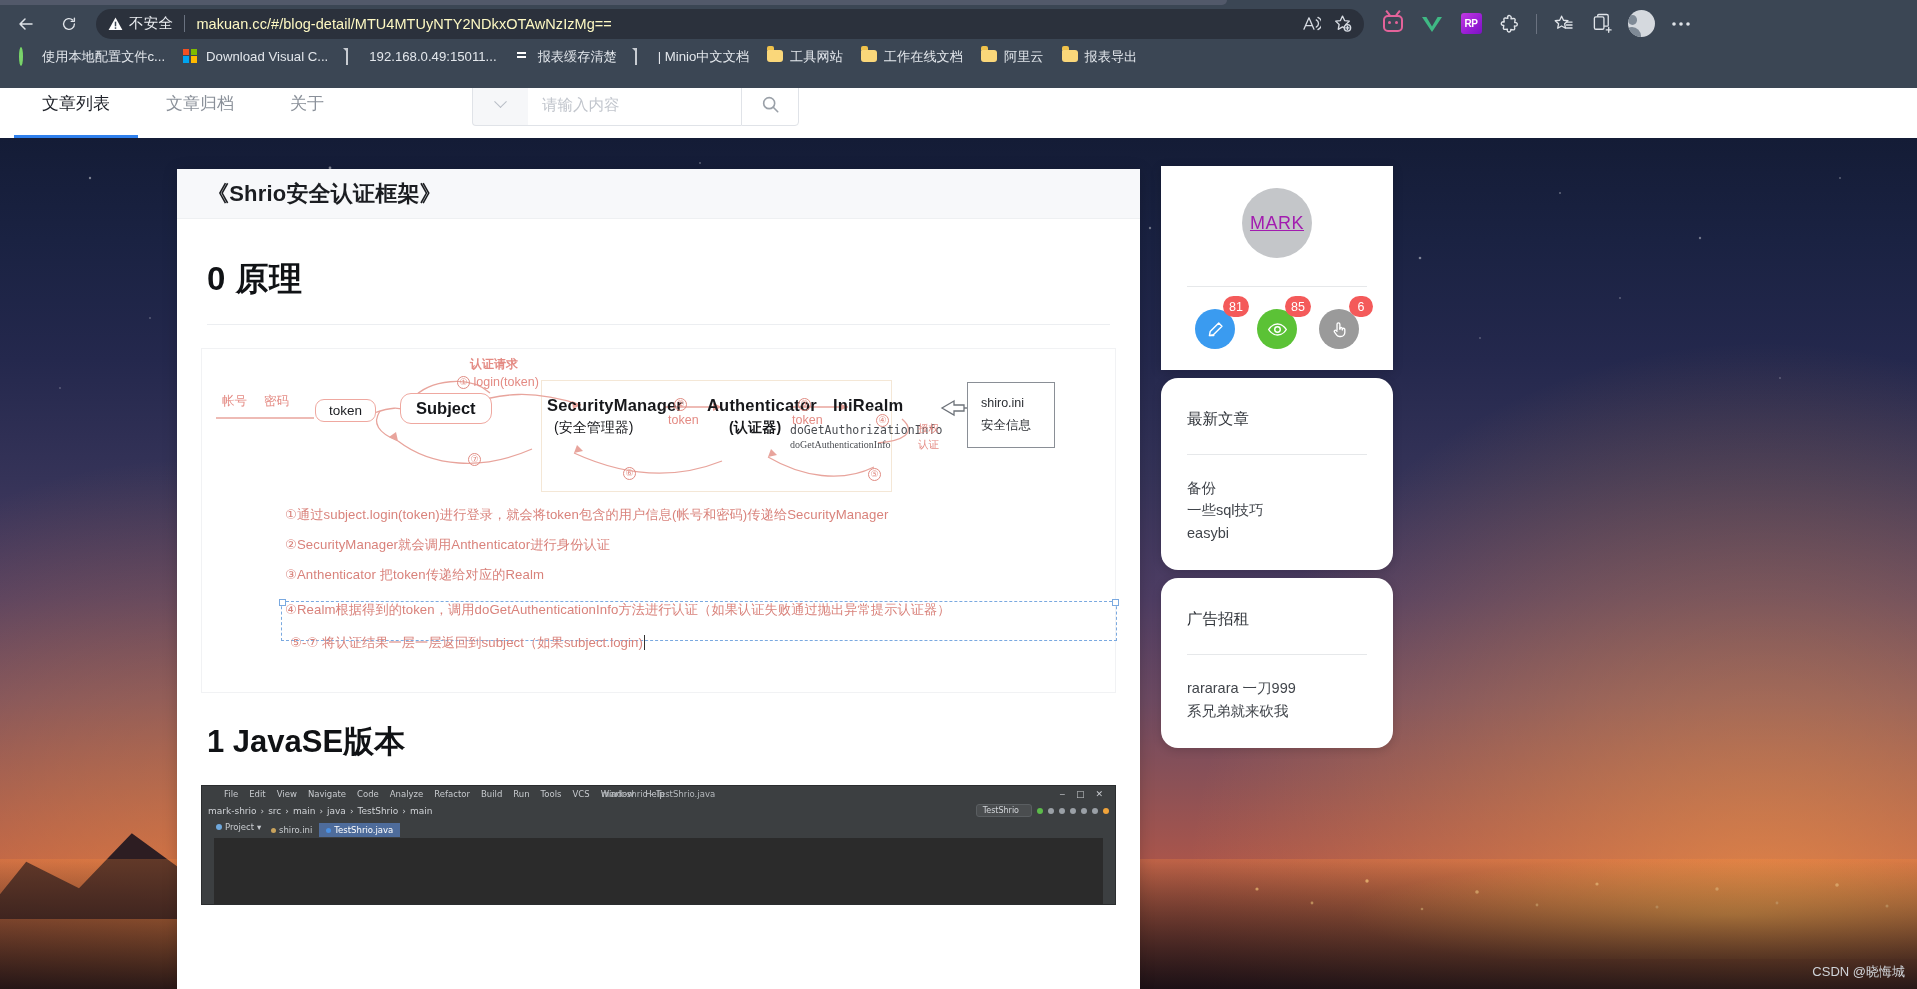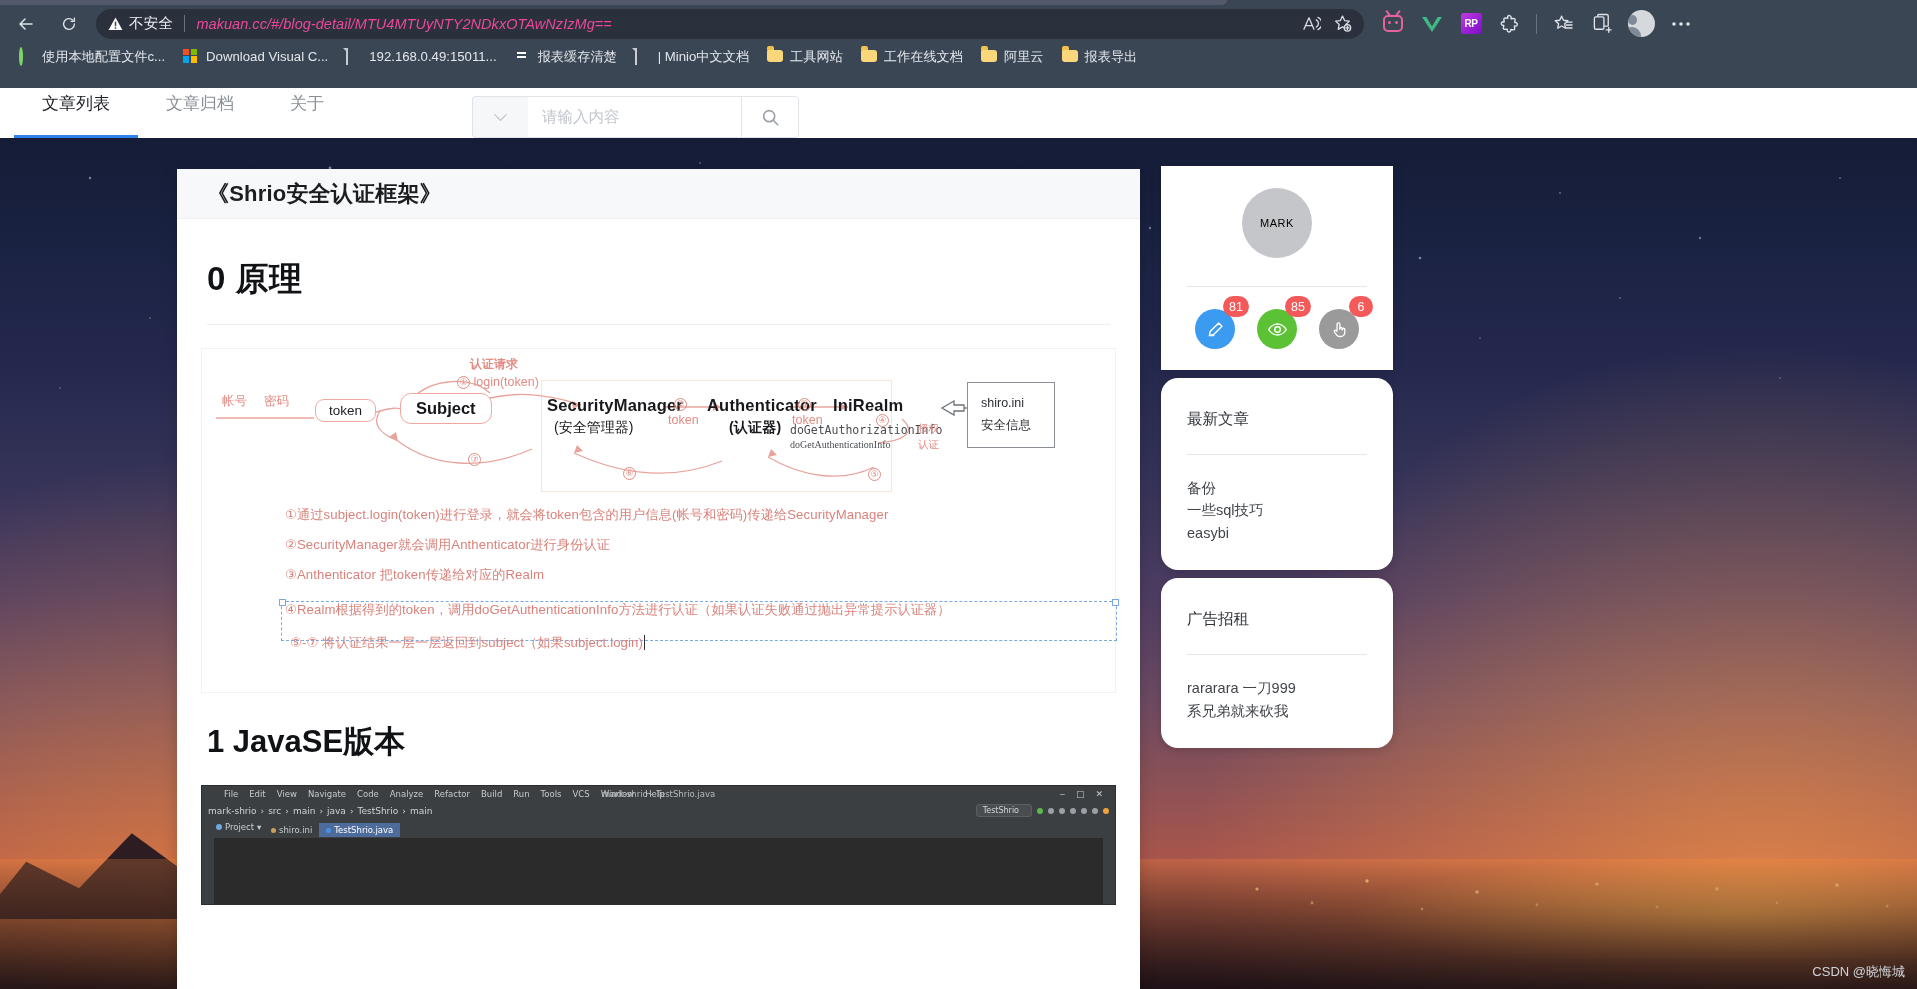--- a/index.html
+++ b/index.html
@@ -35,22 +35,22 @@
     background: #2b313c; border-radius: 15px;
     display: flex; align-items: center; padding: 0 12px;
   }
   .warn-wrap { display: flex; align-items: center; gap: 6px; flex: none; }
   .warn-tri { width: 15px; height: 14px; display:block; }
   .warn-text { color: #ebeef2; font-size: 14.5px; letter-spacing: .3px; }
   .omni-divider {
     width: 1px; height: 17px; background: #6a7280; margin: 0 11px; flex: none;
   }
   .omni-url {
-    color: #ec4899; font-size: 14.5px; white-space: nowrap;
-    overflow: hidden; text-overflow: ellipsis; letter-spacing: .05px; font-style: italic;
+    color: #fef9c3; font-size: 14.5px; white-space: nowrap;
+    overflow: hidden; text-overflow: ellipsis; letter-spacing: .05px;
   }
   .omni-right { margin-left: auto; display: flex; align-items: center; gap: 12px; flex:none;}
   .omni-icon { color: #d8dce3; display: flex; align-items: center; }
 
   .tb-actions { display: flex; align-items: center; gap: 13px; margin-left: 16px; }
   .tb-ico {
     width: 26px; height: 26px; display: flex; align-items: center; justify-content: center;
     color: #dfe3e8; flex: none;
   }
   .ext-bili { width:20px;height:17px;border:2.2px solid #e4639a;border-radius:5px;position:relative;background:#3b4654;}
@@ -94,21 +94,21 @@
   .doc-ico:after{content:"";position:absolute;top:-1px;right:-1px;border-width:0 5px 5px 0;border-style:solid;border-color:transparent #c8ccd2 transparent transparent;}
   .circ-ico{width:14px;height:14px;border-radius:50%;border:2px solid #7ad36b;background:#2f6b3c;}
   .ms-ico{width:14px;height:14px;display:grid;grid-template-columns:1fr 1fr;grid-template-rows:1fr 1fr;gap:1.5px;}
   .ms-ico i{display:block;}
   .blue-doc{width:13px;height:15px;background:#4aa3df;border-radius:2px;position:relative;}
   .blue-doc:after{content:"";position:absolute;left:2px;top:3px;width:9px;height:2px;background:#fff;box-shadow:0 4px 0 #fff;}
 
   
   .site-nav {
     position: absolute; top: 71px; left: 0; width: 1917px; height: 67px;
-    background: #ffffff; display: flex; align-items: flex-end; z-index: 40;
+    background: #ffffff; display: flex; align-items: center; z-index: 40;
   }
   .nav-links { display: flex; align-items: center; height: 67px; margin-left: 14px; }
   .nav-link {
     height: 67px; display: flex; align-items: center; padding: 0 28px;
     font-size: 17px; color: #8a9099; border-bottom: 3px solid transparent;
   }
   .nav-link.active { color: #20232a; border-bottom-color: #2f80ed; font-weight: 400;}
   .search-group {
     margin-left: 120px; display: flex; align-items: stretch; height: 42px;
   }
@@ -270,21 +270,21 @@
   .ide-scroll-r { position:absolute;right:0;top:52px;bottom:0;width:12px;background:#3c3f41;}
   .ide-dot { width:6px;height:6px;border-radius:50%;display:inline-block;}
 
   
   .sidebar { position: absolute; top: 166px; left: 1161px; width: 232px; z-index: 10; }
   .card { background: #fff; box-shadow: 0 2px 10px rgba(0,0,0,.16); }
   .profile-card { height: 204px; padding-top: 22px; }
   .avatar-big {
     width: 70px; height: 70px; border-radius: 50%; background: #c4c6c9;
     margin: 0 auto; display: flex; align-items: center; justify-content: center;
-    color: #000000; font-size: 11px; letter-spacing: .5px;
+    color: #a21caf; font-size: 18px; letter-spacing: .5px; text-decoration: underline;
   }
   .card-sep { height: 1px; background: #e6e8ea; margin: 28px 26px 0 26px; }
   .stat-row { display: flex; justify-content: center; gap: 22px; margin-top: 22px; }
   .stat { position: relative; }
   .stat-circle {
     width: 40px; height: 40px; border-radius: 50%;
     display: flex; align-items: center; justify-content: center; color: #fff;
   }
   .stat-badge {
     position: absolute; top: -13px; right: -14px; min-width: 24px; height: 21px;

